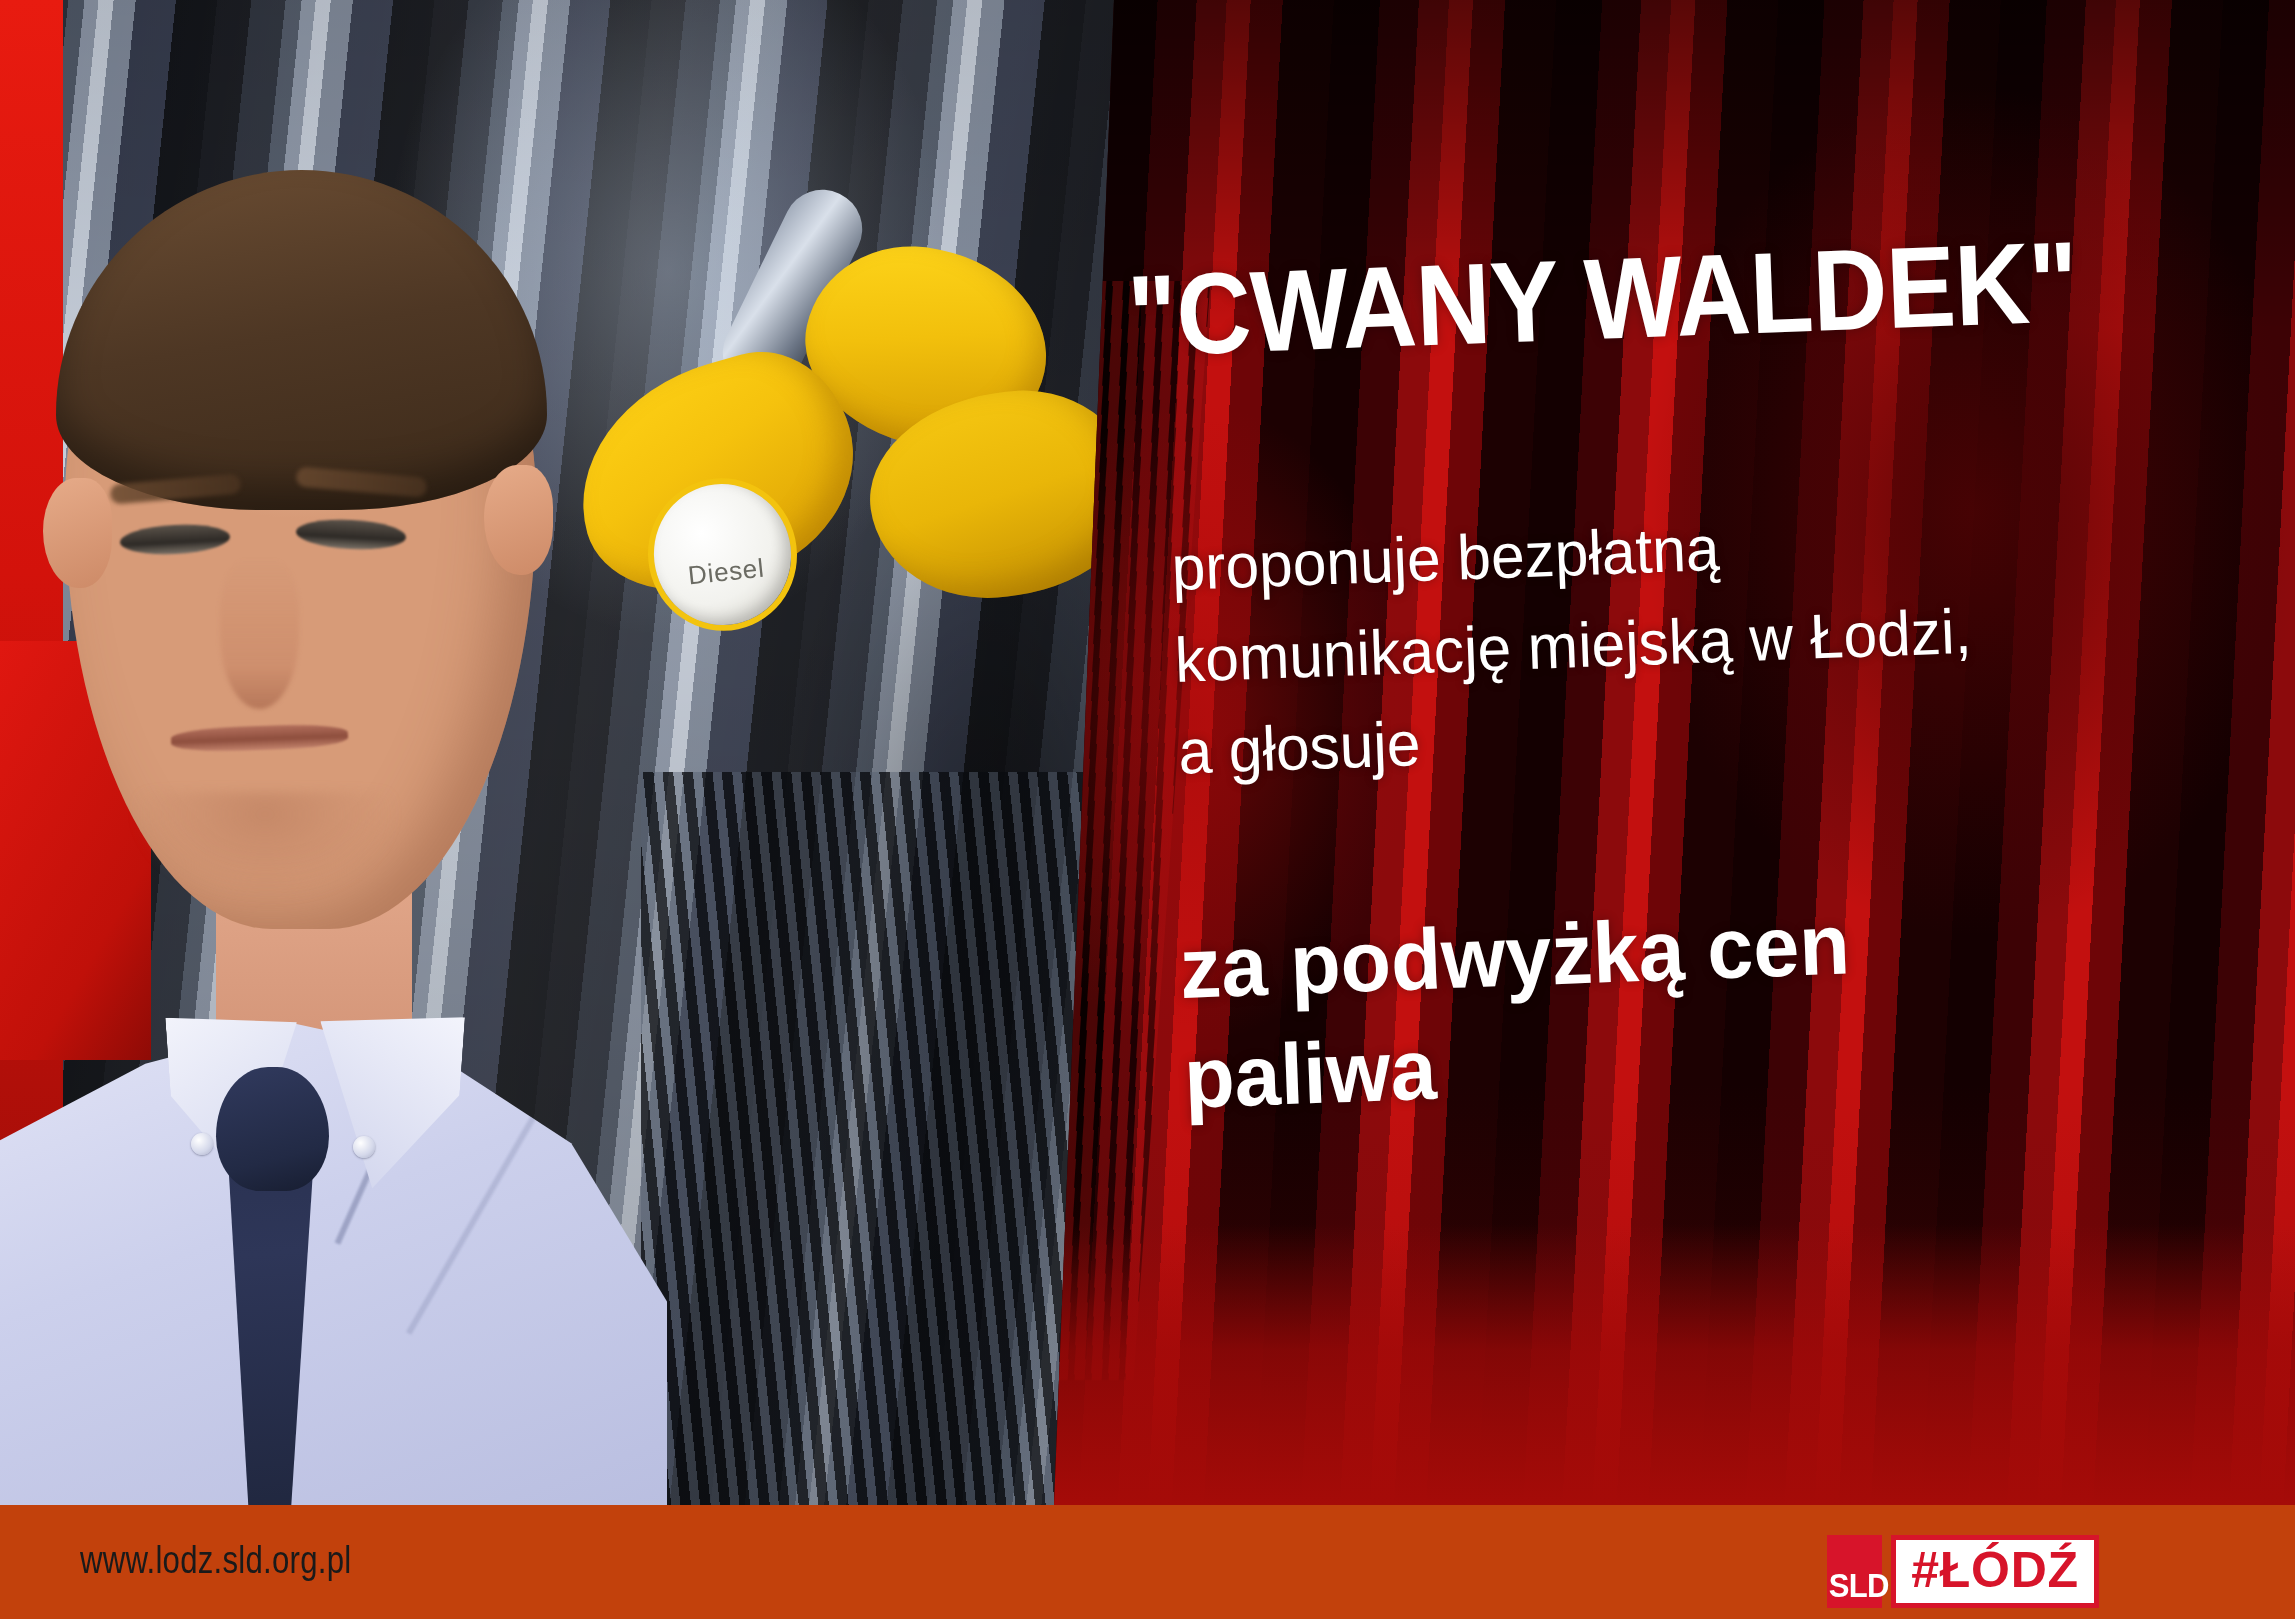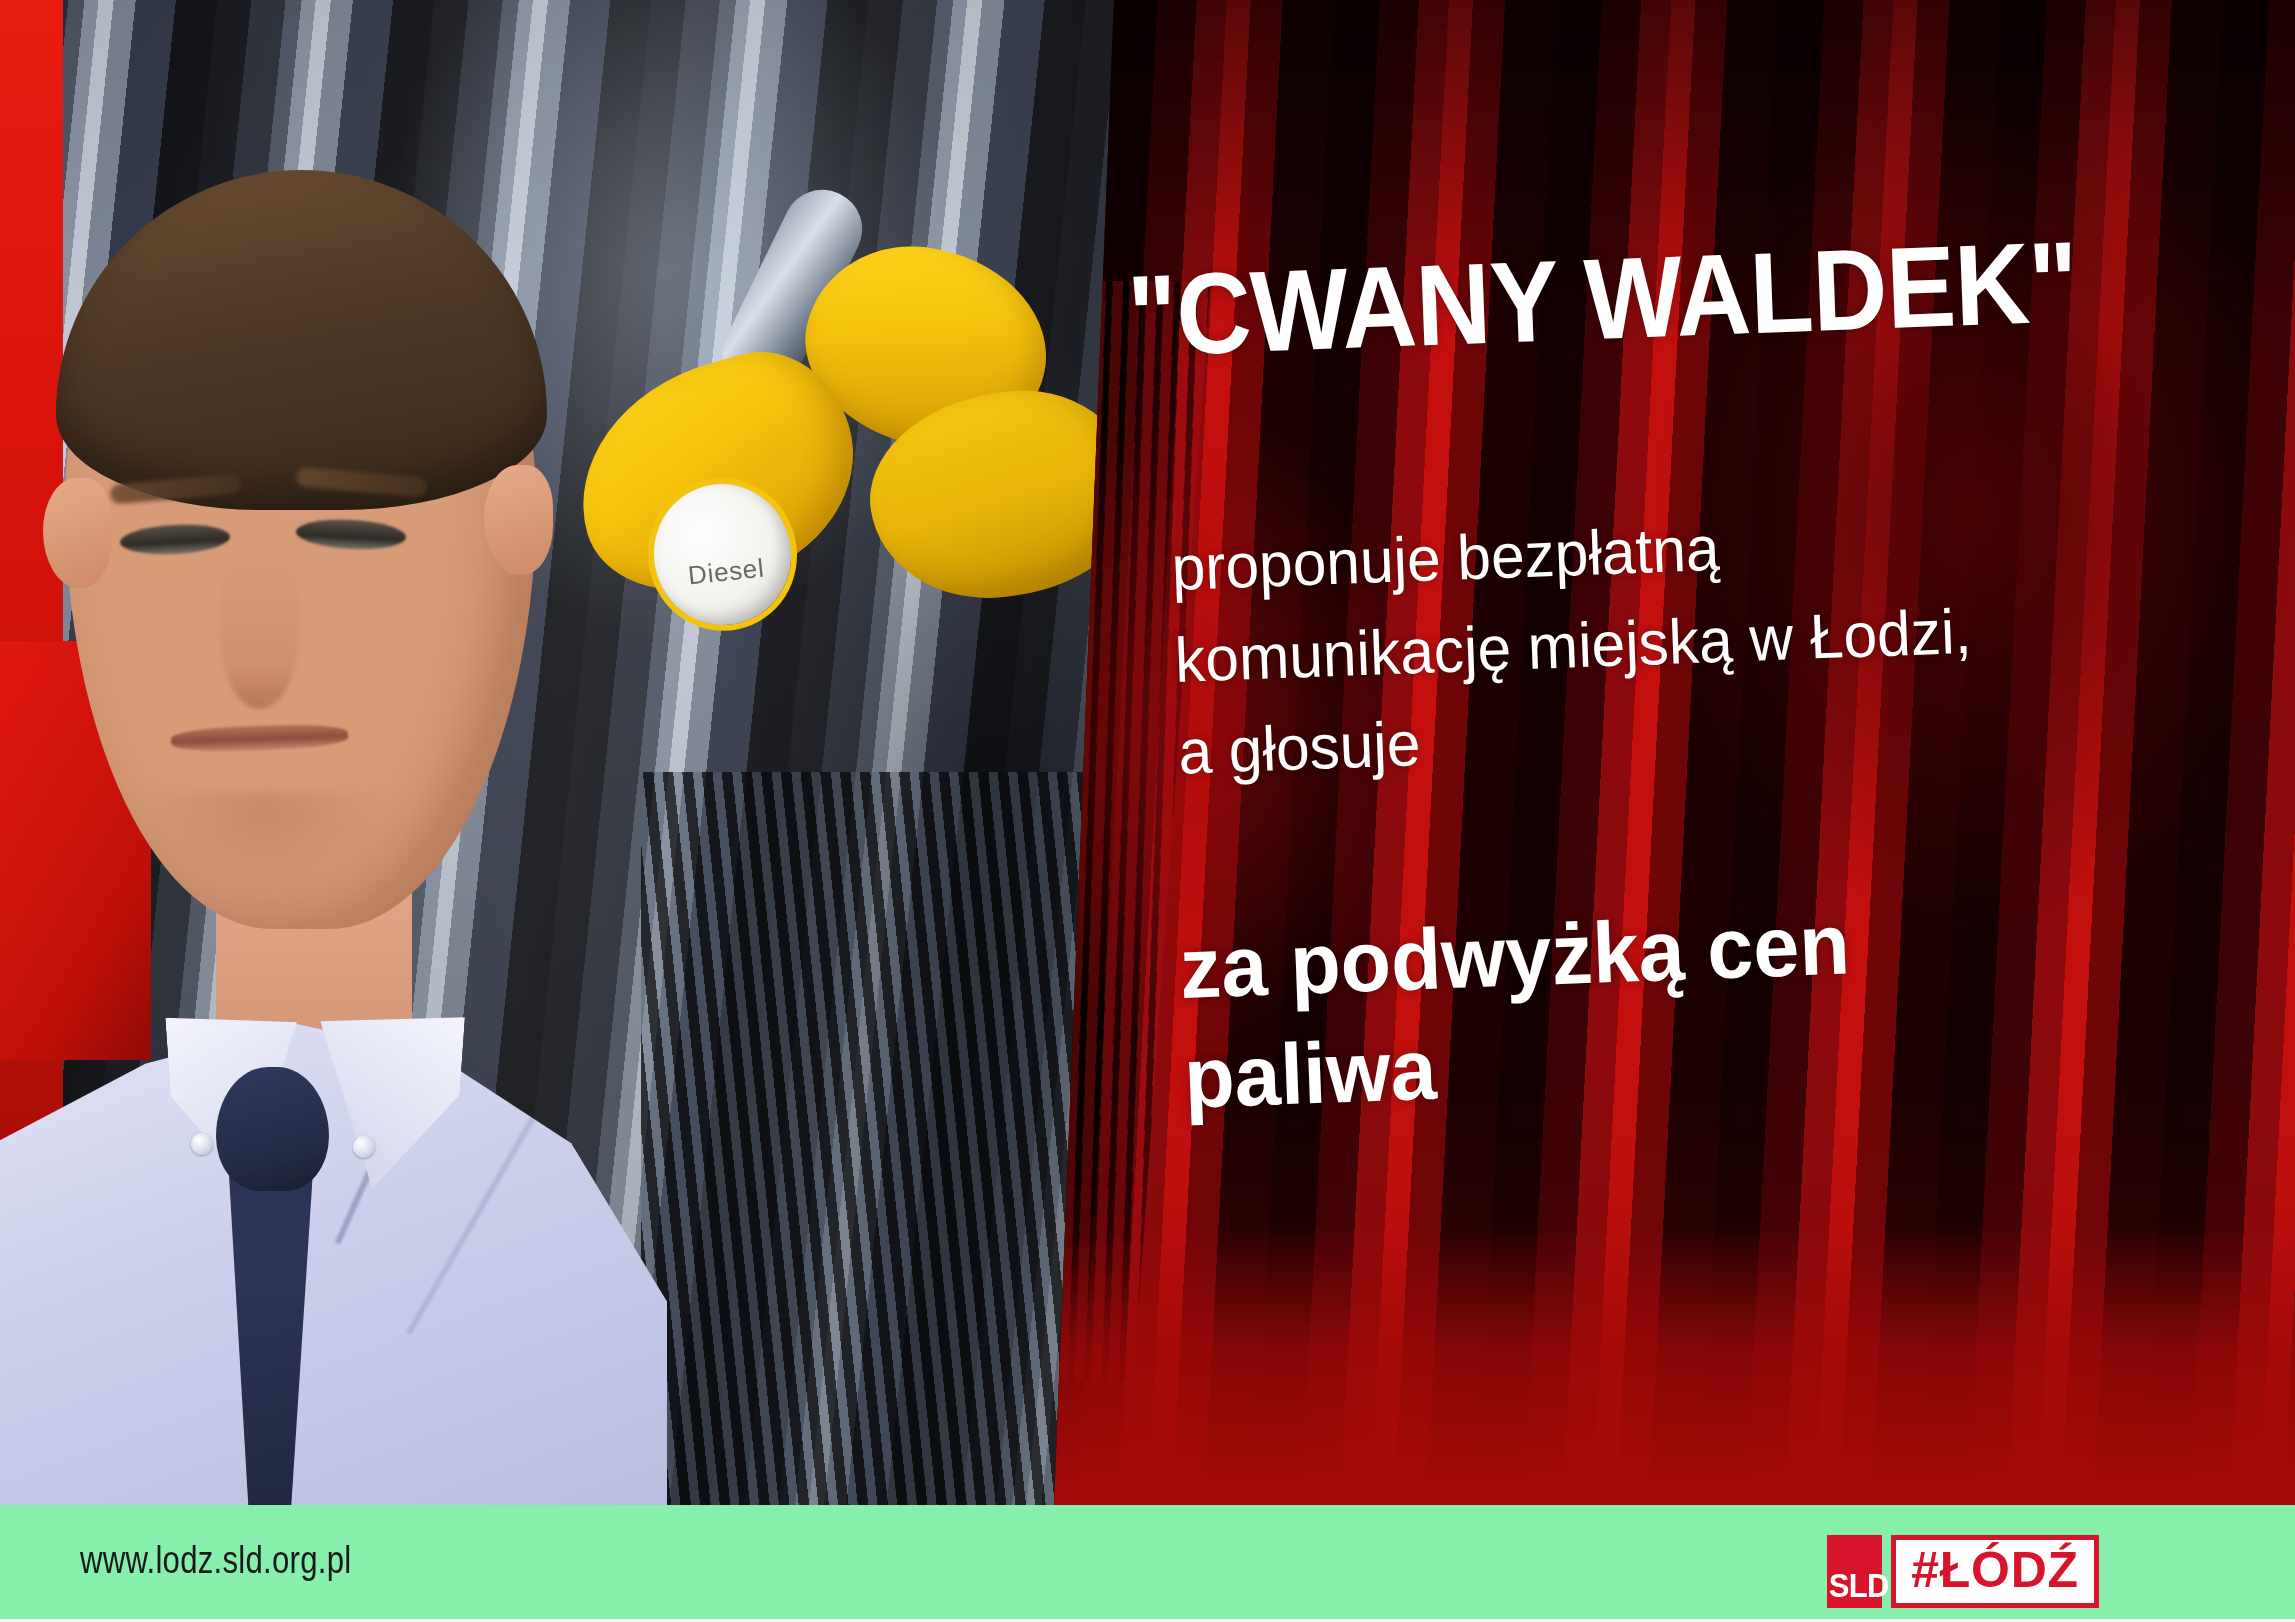--- a/index.html
+++ b/index.html
@@ -272,21 +272,21 @@
     color:#ffffff;
     transform:rotate(-2.1deg) scaleX(.96);
     transform-origin:left top;
     white-space:nowrap;
     text-shadow:0 0 10.5px rgba(0,0,0,.32);
   }
 
   
   .footer{
     position:absolute; left:0; top:1505px; width:2295px; height:114px;
-    background:#86efac;
+    background:#c2410c;
   }
   .footer-url{
     position:absolute; left:80px; top:34px;
     font-family:"Liberation Sans", sans-serif;
     font-size:38px;
     color:#1a1a1a;
     transform:scaleX(.82);
     transform-origin:left top;
     letter-spacing:0.3px;
   }

